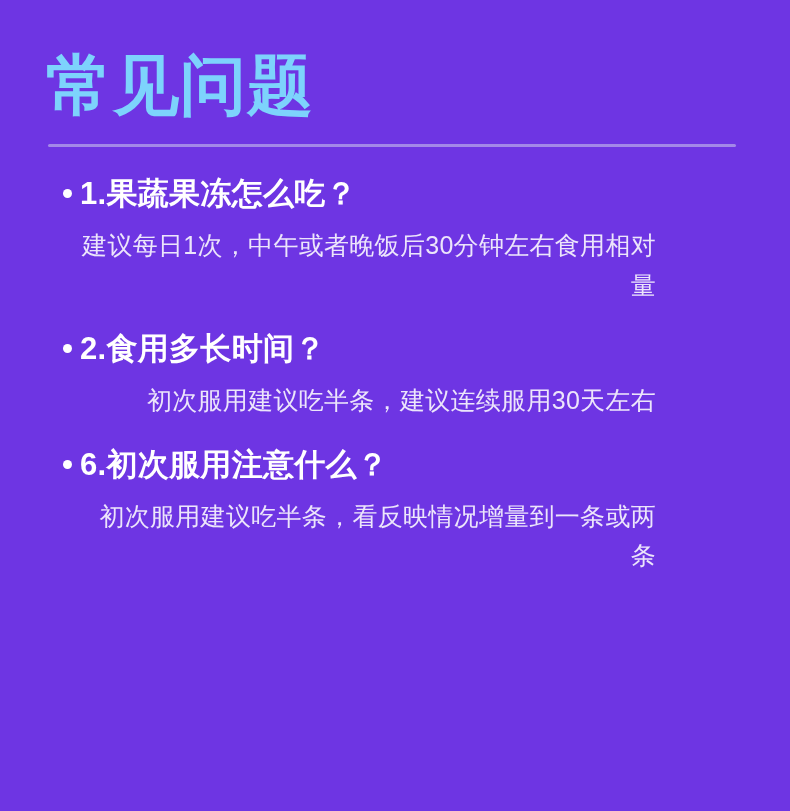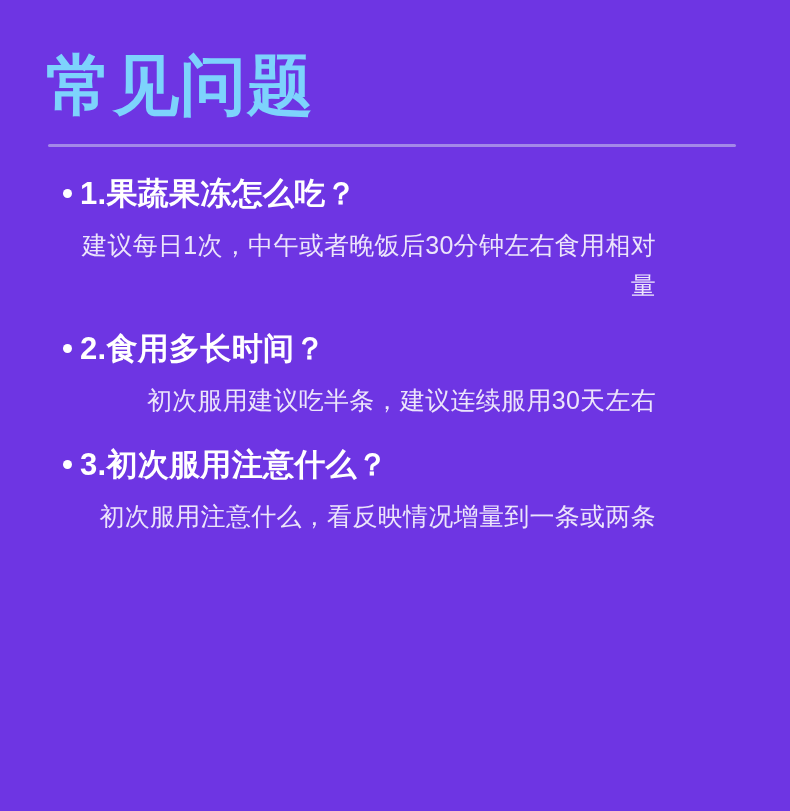--- a/index.html
+++ b/index.html
@@ -105,20 +105,20 @@
       <div class="faq-question">
         <span class="bullet-dot"></span>
         <span>2.食用多长时间？</span>
       </div>
       <div class="faq-answer">初次服用建议吃半条，建议连续服用30天左右</div>
     </div>
 
     <div class="faq-item">
       <div class="faq-question">
         <span class="bullet-dot"></span>
-        <span>3.初次服用注意什么？</span>
+        <span>6.初次服用注意什么？</span>
       </div>
-      <div class="faq-answer">初次服用注意什么，看反映情况增量到一条或两条</div>
+      <div class="faq-answer">初次服用建议吃半条，看反映情况增量到一条或两条</div>
     </div>
 
 
   </div>
 </div>
 
 </body></html>

